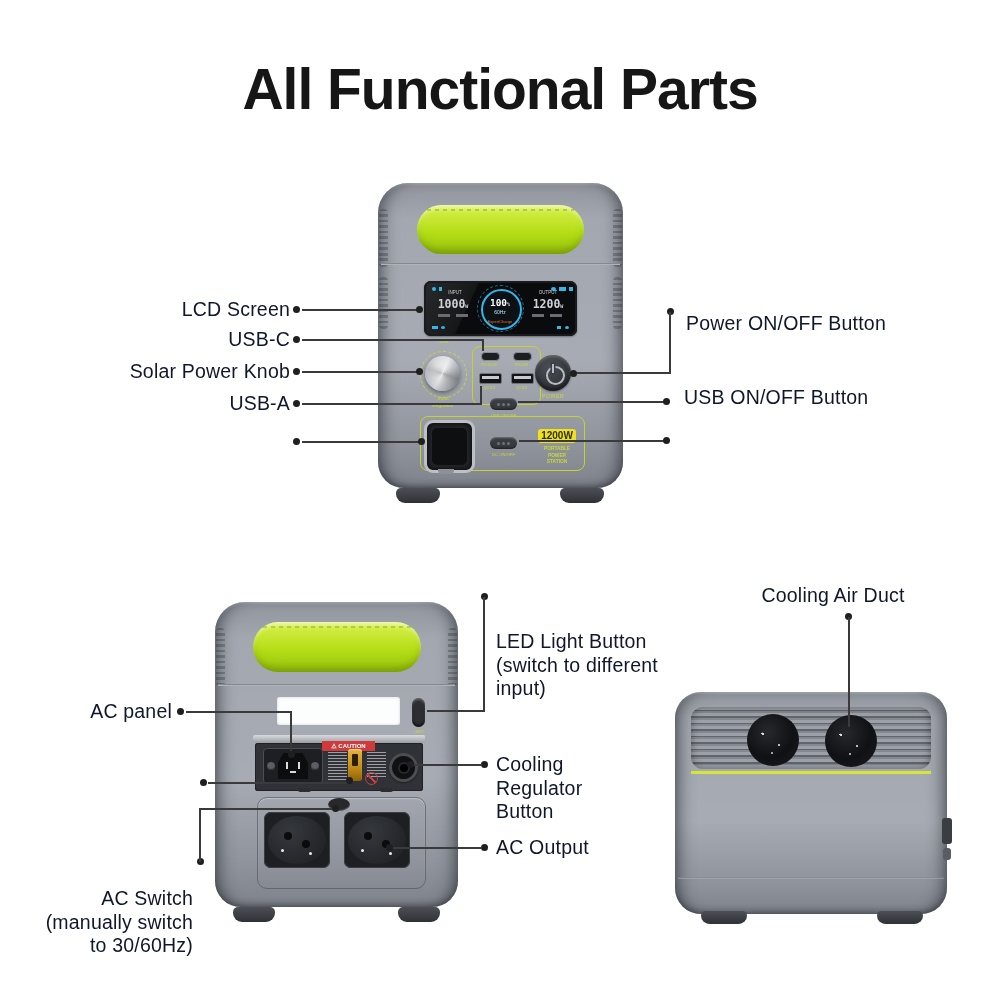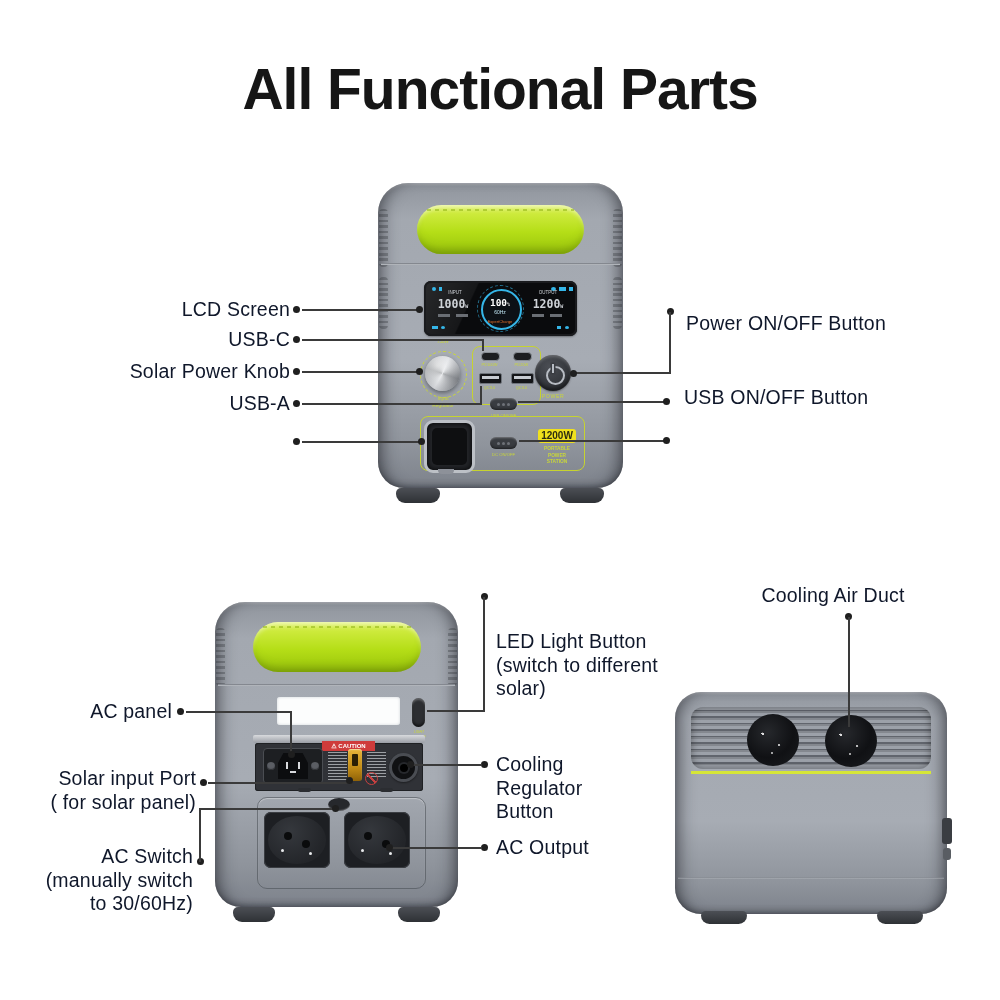--- a/index.html
+++ b/index.html
@@ -335,29 +335,25 @@
     <div class="sideknob" style="left:267px;top:126px;width:10px;height:26px;"></div>
     <div class="sideknob" style="left:268px;top:156px;width:8px;height:12px;background:#595d63;"></div>
     <div class="seam" style="top:185px;opacity:.45;"></div>
     <div class="foot" style="left:26px;top:219px;width:46px;height:13px;"></div>
     <div class="foot" style="left:202px;top:219px;width:46px;height:13px;"></div>
   </div>
 
   <div class="lbl" style="left:496px;top:585px;margin-top:45px;">
     <div>LED Light Button</div>
     <div>(switch to different</div>
-    <div>solar)</div>
+    <div>input)</div>
   </div>
   <div class="lbl c" style="left:743px;top:584px;width:180px;">Cooling Air Duct</div>
   <div class="lbl r" style="right:828px;top:700px;">AC panel</div>
-  <div class="lbl r" style="right:804px;top:767px;">
-    <div>Solar input Port</div>
-    <div>( for solar panel)</div>
-  </div>
-  <div class="lbl r" style="right:807px;top:845px;">
+  <div class="lbl r" style="right:807px;top:887px;">
     <div>AC Switch</div>
     <div>(manually switch</div>
     <div>to 30/60Hz)</div>
   </div>
   <div class="lbl" style="left:496px;top:753px;">
     <div>Cooling</div>
     <div>Regulator</div>
     <div>Button</div>
   </div>
   <div class="lbl" style="left:496px;top:836px;">AC Output</div>

